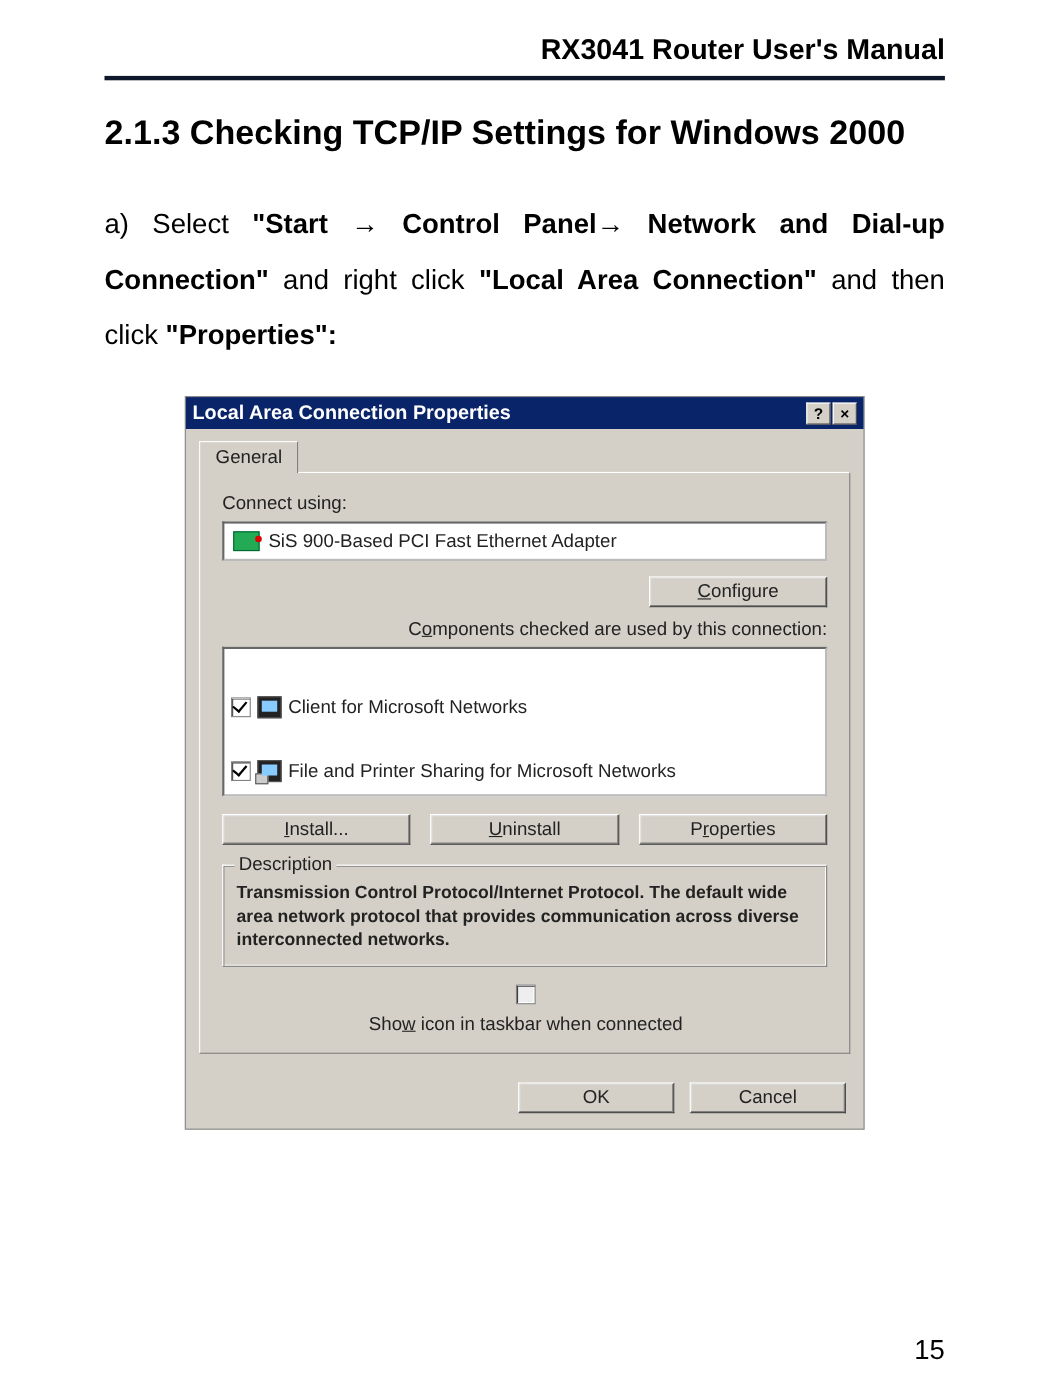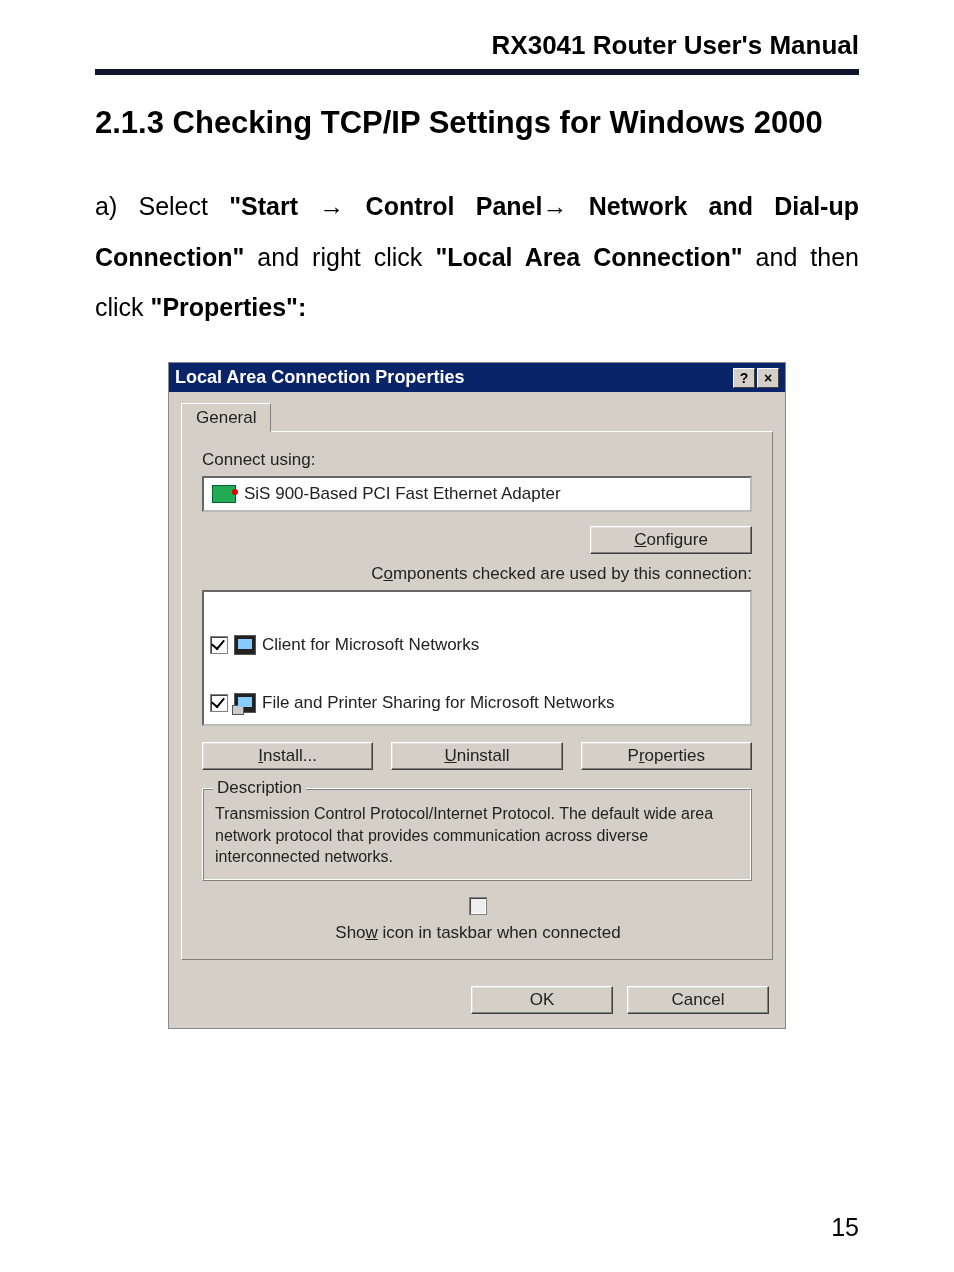--- a/index.html
+++ b/index.html
@@ -17,21 +17,21 @@
     box-sizing: border-box;
     width: 100%;
     height: 100%;
     position: relative;
   }
   .header-line {
     font-weight: bold;
     font-size: 26px;
     text-align: right;
     padding-bottom: 8px;
-    border-bottom: 6px solid #0f172a;
+    border-bottom: 4px solid #0f172a;
     margin-bottom: 30px;
   }
   .section-heading {
     font-weight: bold;
     font-size: 31px;
     margin-bottom: 40px;
   }
   .body-text {
     font-size: 25px;
     line-height: 2.0;
@@ -213,20 +213,21 @@
   .fieldset .legend {
     position: absolute;
     top: -11px; left: 10px;
     background: #d4d0c8;
     padding: 0 4px;
     font-size: 17px;
   }
   .fieldset .desc-text {
     font-size: 16px;
     line-height: 1.35;
+    font-weight: bold;
   }
   .show-row {
     display: flex; align-items: center; gap: 8px;
     margin-top: 16px;
     padding-left: 2px;
     flex-direction: column;
   }
   .show-row .chk3d {
     width: 16px; height: 16px;
     background: #eee;

